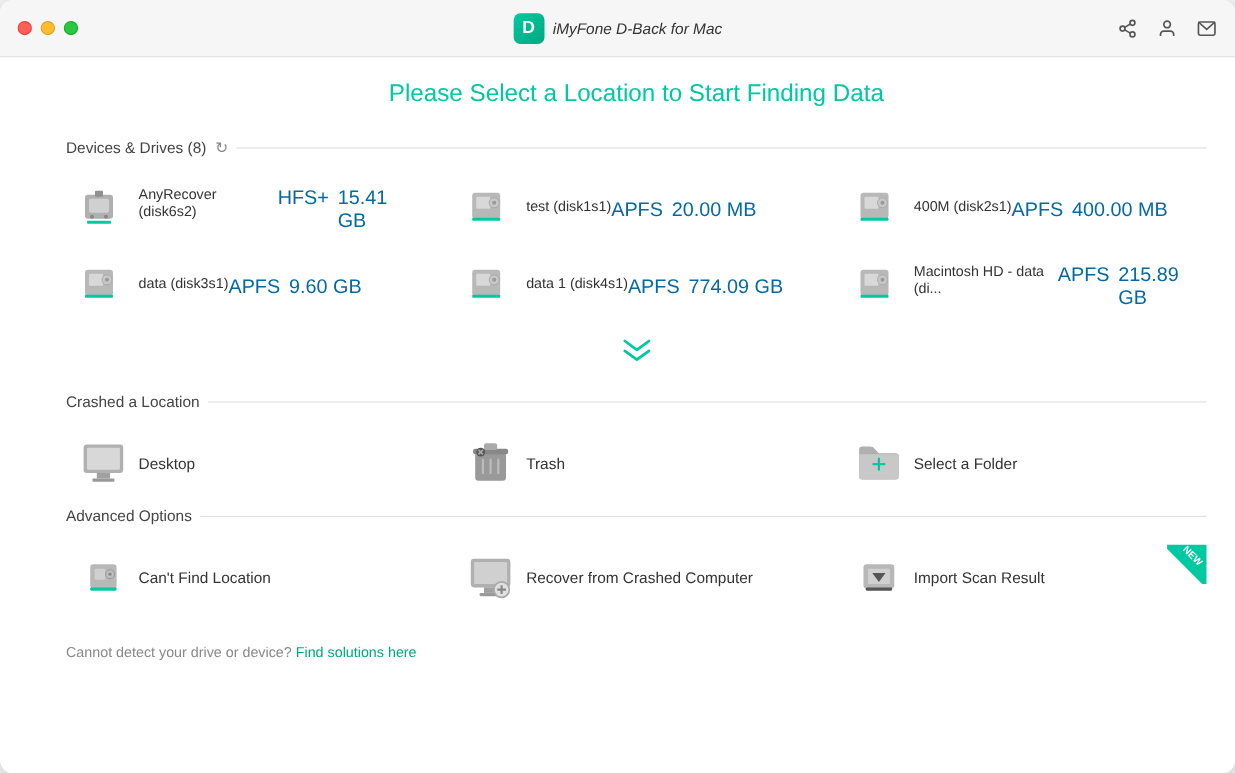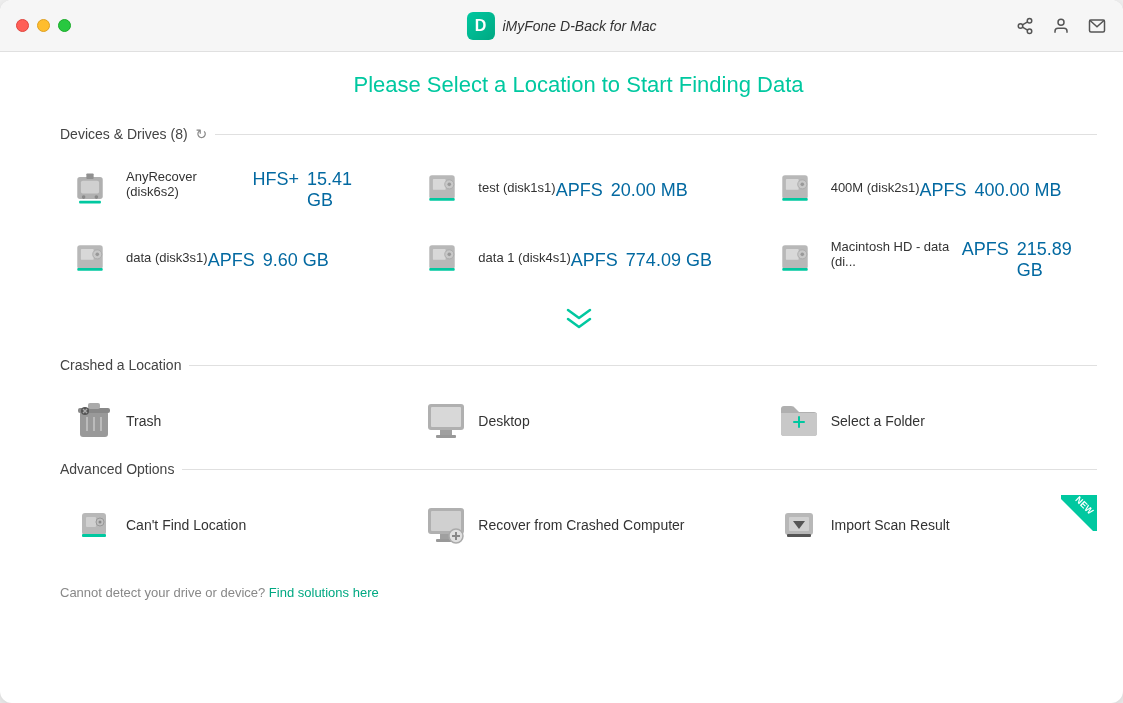--- a/index.html
+++ b/index.html
@@ -406,52 +406,52 @@
         <polyline points="4,11 15,19 26,11" stroke="#00c8a0" stroke-width="2.5" fill="none" stroke-linecap="round" stroke-linejoin="round"></polyline>
       </svg>
     </div>
 
     <div class="section-header">
       <span class="section-title">Crashed a Location</span>
       <div class="section-divider"></div>
     </div>
 
     <div class="location-grid">
+
+      <div class="location-item">
+        <div class="location-icon">
+          <svg width="40" height="38" viewBox="0 0 40 38">
+            <rect x="2" y="2" width="36" height="26" rx="3" fill="#b0b0b0"></rect>
+            <rect x="5" y="5" width="30" height="20" rx="1" fill="#d8d8d8"></rect>
+            <rect x="14" y="28" width="12" height="5" fill="#a0a0a0"></rect>
+            <rect x="10" y="33" width="20" height="3" rx="1" fill="#999"></rect>
+          </svg>
+        </div>
+        <span class="location-label">Desktop</span>
+      </div>
 
       <div class="location-item">
         <div class="location-icon">
           <svg width="38" height="40" viewBox="0 0 38 40">
             <rect x="5" y="10" width="28" height="26" rx="3" fill="#999"></rect>
             <rect x="3" y="7" width="32" height="5" rx="2" fill="#888"></rect>
             <rect x="13" y="2" width="12" height="6" rx="2" fill="#aaa"></rect>
             <line x1="12" y1="16" x2="12" y2="30" stroke="#bbb" stroke-width="2"></line>
             <line x1="19" y1="16" x2="19" y2="30" stroke="#bbb" stroke-width="2"></line>
             <line x1="26" y1="16" x2="26" y2="30" stroke="#bbb" stroke-width="2"></line>
             <circle cx="10" cy="10" r="4" fill="#555"></circle>
             <line x1="8" y1="8" x2="12" y2="12" stroke="#aaa" stroke-width="1.5"></line>
             <line x1="12" y1="8" x2="8" y2="12" stroke="#aaa" stroke-width="1.5"></line>
           </svg>
         </div>
         <span class="location-label">Trash</span>
       </div>
 
       <div class="location-item">
         <div class="location-icon">
-          <svg width="40" height="38" viewBox="0 0 40 38">
-            <rect x="2" y="2" width="36" height="26" rx="3" fill="#b0b0b0"></rect>
-            <rect x="5" y="5" width="30" height="20" rx="1" fill="#d8d8d8"></rect>
-            <rect x="14" y="28" width="12" height="5" fill="#a0a0a0"></rect>
-            <rect x="10" y="33" width="20" height="3" rx="1" fill="#999"></rect>
-          </svg>
-        </div>
-        <span class="location-label">Desktop</span>
-      </div>
-
-      <div class="location-item">
-        <div class="location-icon">
           <svg width="40" height="36" viewBox="0 0 40 36">
             <path d="M2,10 L2,30 Q2,33 5,33 L35,33 Q38,33 38,30 L38,12 Q38,9 35,9 L20,9 L16,5 Q15,3 12,3 L5,3 Q2,3 2,6 Z" fill="#b0b0b0"></path>
             <path d="M2,10 L38,10 L38,30 Q38,33 35,33 L5,33 Q2,33 2,30 Z" fill="#c8c8c8"></path>
             <rect x="14" y="18" width="12" height="2" rx="1" fill="#00c8a0"></rect>
             <rect x="19" y="13" width="2" height="12" rx="1" fill="#00c8a0"></rect>
           </svg>
         </div>
         <span class="location-label">Select a Folder</span>
       </div>
     </div>

